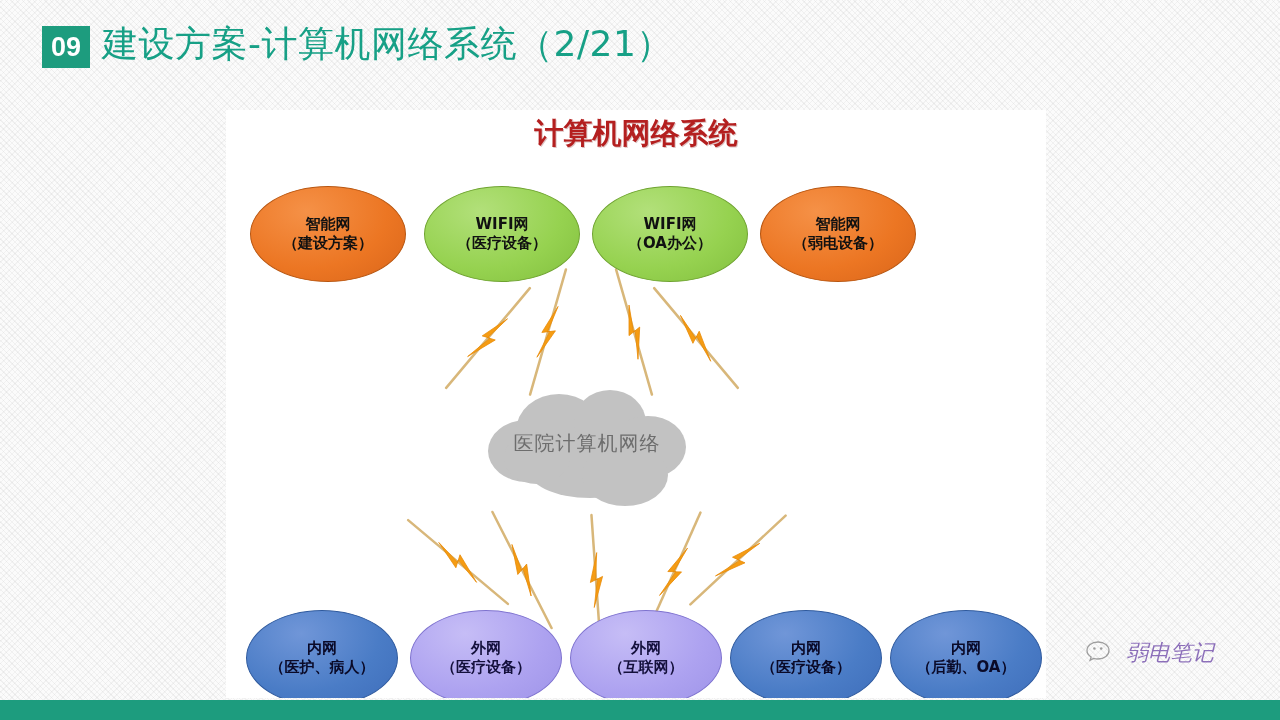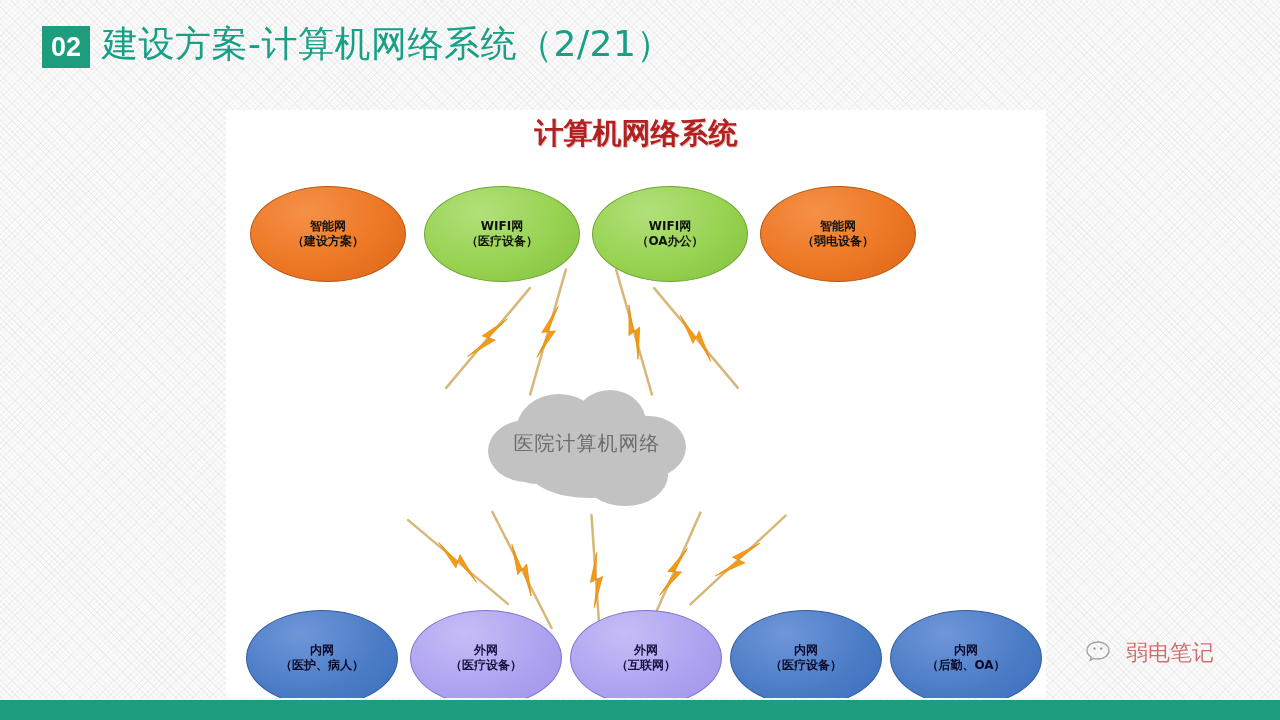--- a/index.html
+++ b/index.html
@@ -114,21 +114,21 @@
     border-radius: 50%;
     box-sizing: border-box;
     display: flex;
     flex-direction: column;
     align-items: center;
     justify-content: center;
     text-align: center;
     color: #111111;
     font-family: "DejaVu Sans", "Liberation Sans", sans-serif;
     font-weight: bold;
-    font-size: 12px;
+    font-size: 15px;
     line-height: 1.26;
     z-index: 4;
   }
   .node-ellipse .nl {
     display: block;
     white-space: nowrap;
   }
   .node-orange {
     background: radial-gradient(ellipse at 36% 26%, #f59147 0%, #ec7623 58%, #d9651a 100%);
     border: 1px solid #b8550f;
@@ -163,31 +163,32 @@
   #watermark {
     position: absolute;
     left: 1086px;
     top: 638px;
     display: flex;
     align-items: center;
     gap: 8px;
     opacity: 0.62;
   }
   #watermark-text {
-    color: #b91c1c;
+    color: #4c1d95;
     font-size: 22px;
     font-family: "DejaVu Sans", "Liberation Sans", sans-serif;
     white-space: nowrap;
+    font-style: italic;
   }
 </style>
 </head>
 <body>
 
 <div id="slide-header">
-  <div id="section-badge">02</div>
+  <div id="section-badge">09</div>
   <div id="slide-title">建设方案-计算机网络系统（2/21）</div>
 </div>
 
 <div id="diagram-canvas">
 
   <div id="diagram-title">计算机网络系统</div>
 
   <svg id="bolts-layer" viewBox="0 0 820 588" width="820" height="588" xmlns="http://www.w3.org/2000/svg">
     <defs>
 

